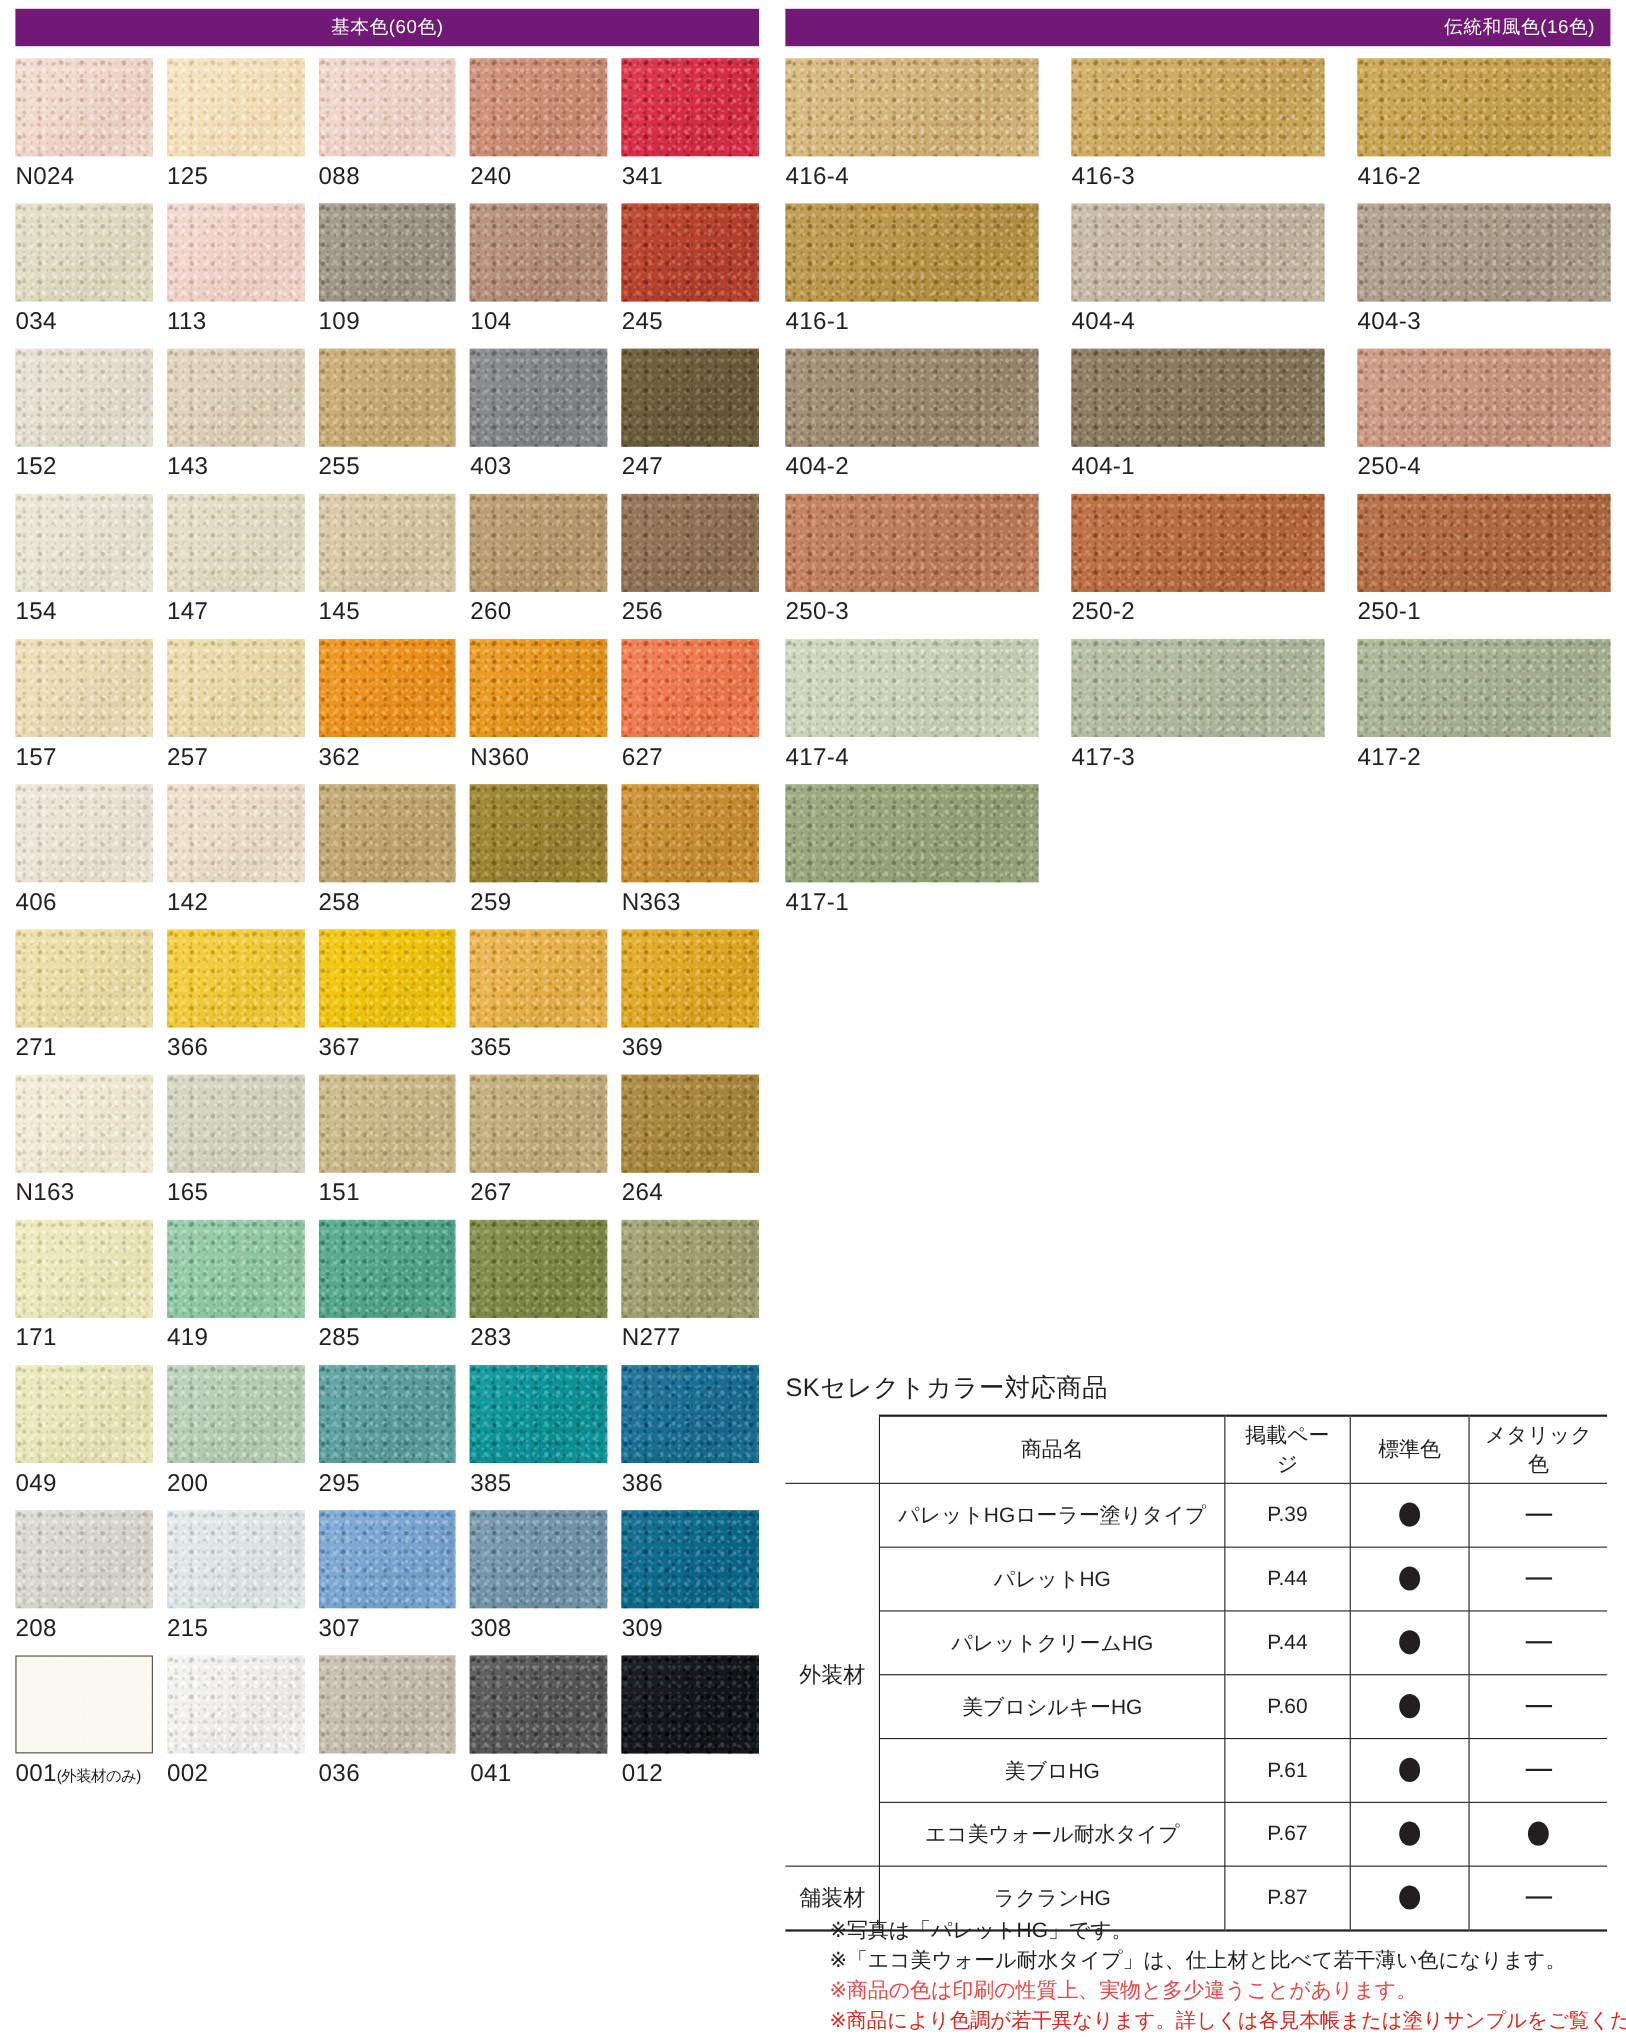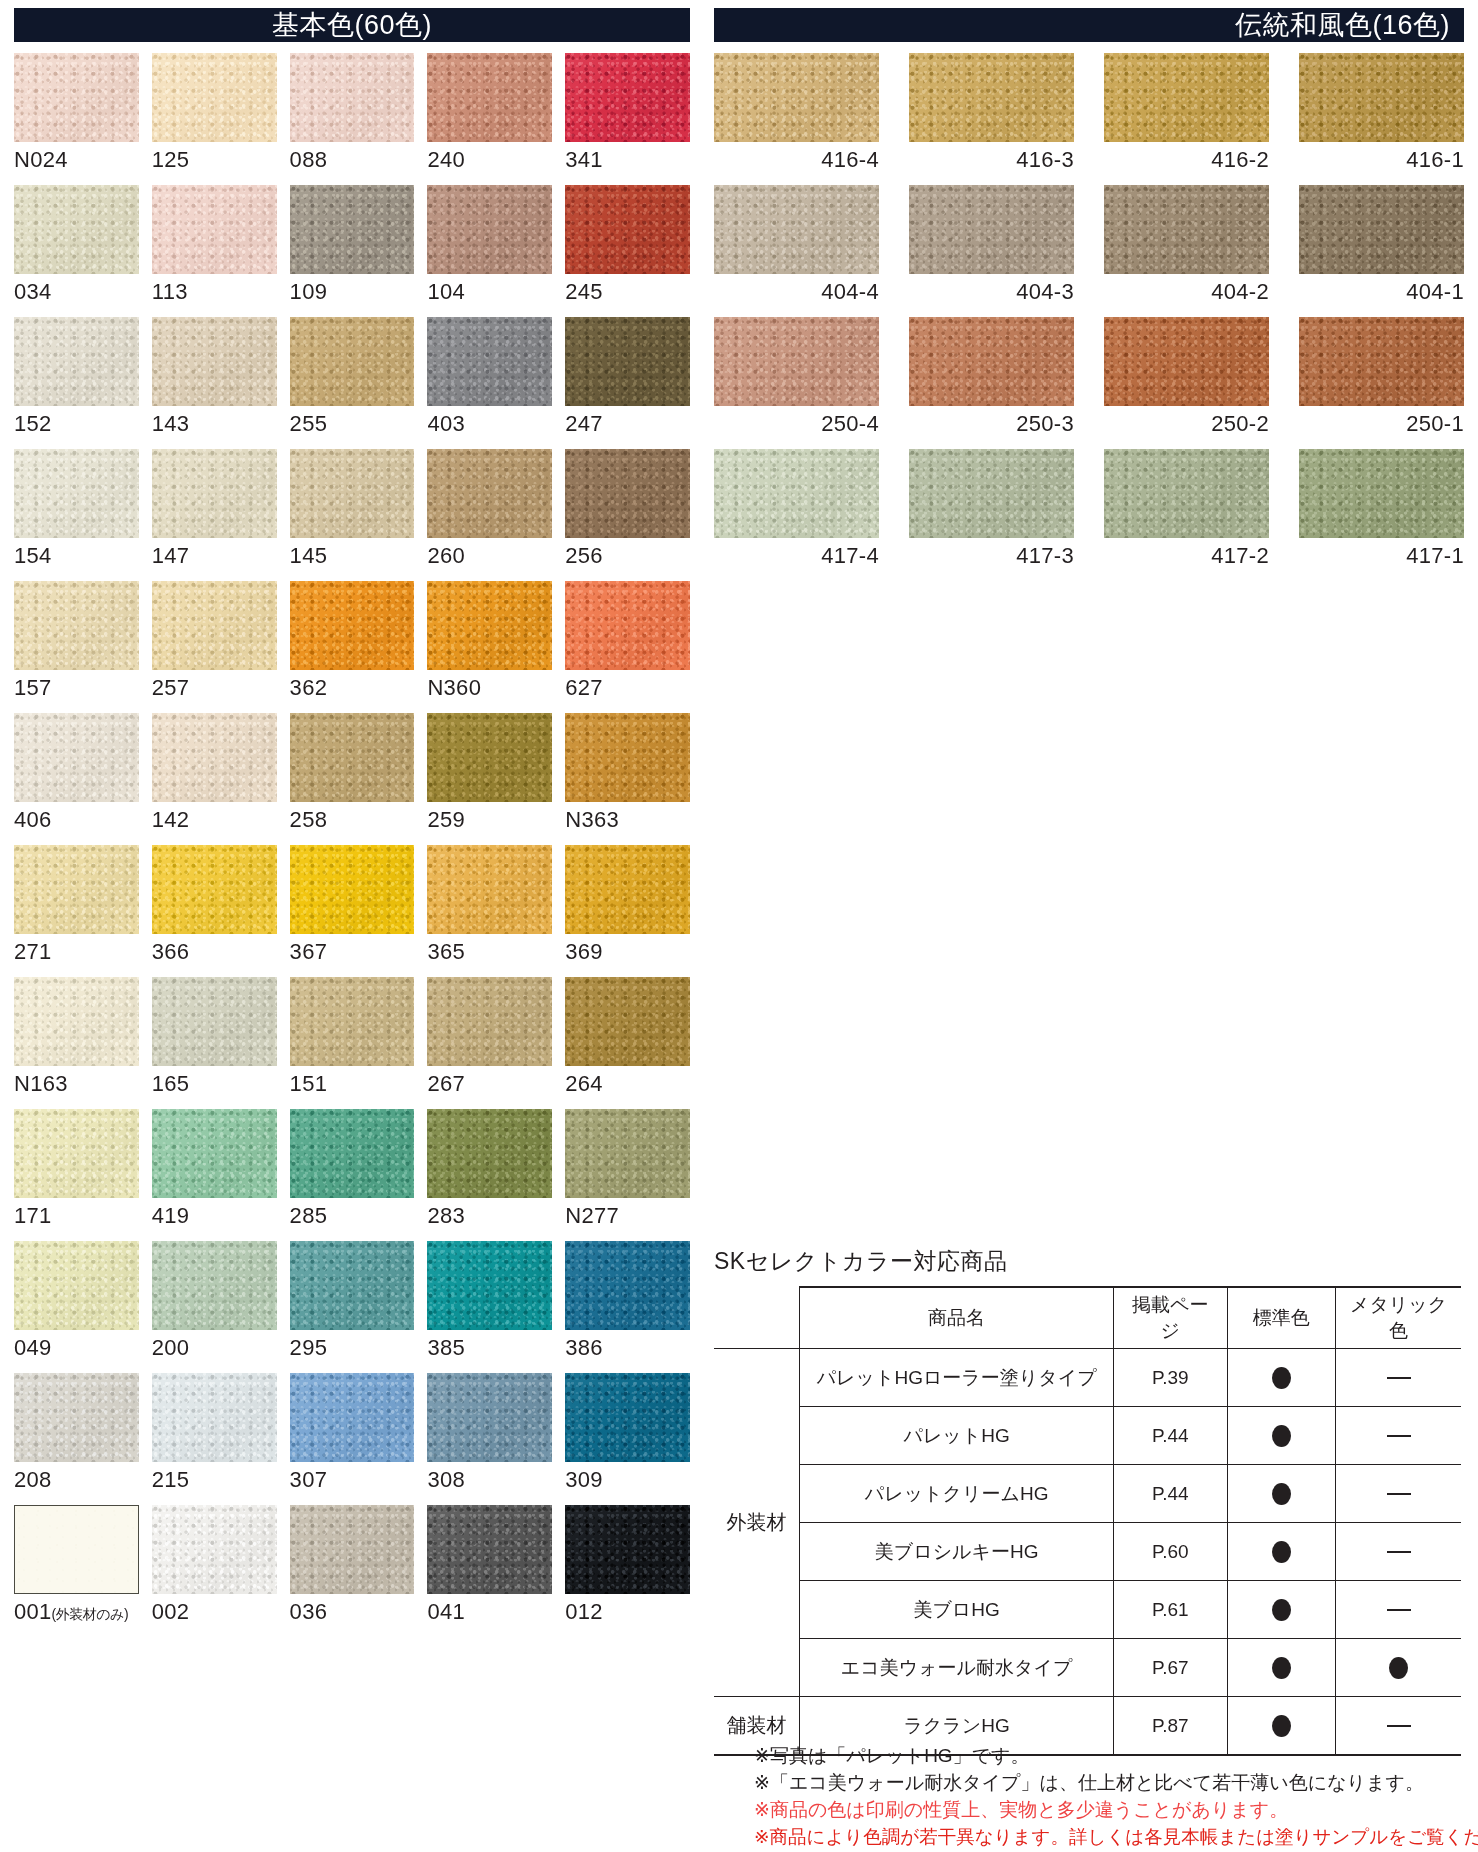--- a/index.html
+++ b/index.html
@@ -12,34 +12,34 @@
     overflow:hidden;
   }
   .page{position:relative;width:1478px;height:1852px;}
 
   
   .col-left{position:absolute;left:14px;top:8px;width:676px;}
   .col-right{position:absolute;left:714px;top:8px;width:750px;}
 
   
   .bar{
-    background:#0f172a;
+    background:#701a75;
     color:#ffffff;
     text-align:center;
-    font-size:27px;
+    font-size:17px;
     letter-spacing:.5px;
     height:34px;
     line-height:34px;
     font-weight:400;
   }
   .bar.right-al{text-align:right;padding-right:14px;}
 
   
   .grid{display:grid;grid-template-columns:repeat(5,1fr);column-gap:13px;row-gap:0px;margin-top:11px;}
-  .grid.g4{grid-template-columns:repeat(4,1fr);column-gap:30px;text-align:right;}
+  .grid.g4{grid-template-columns:repeat(3,1fr);column-gap:30px;}
   .cell{margin-bottom:10px;}
   .sw{
     width:100%;
     height:89px;
     background-repeat:repeat;
     background-size:28px 28px, 13px 13px, 7px 7px, 100% 100%;
     position:relative;
   }
   .sw.bordered{box-sizing:border-box;border:1px solid #4b4b42;}
   .lab{

